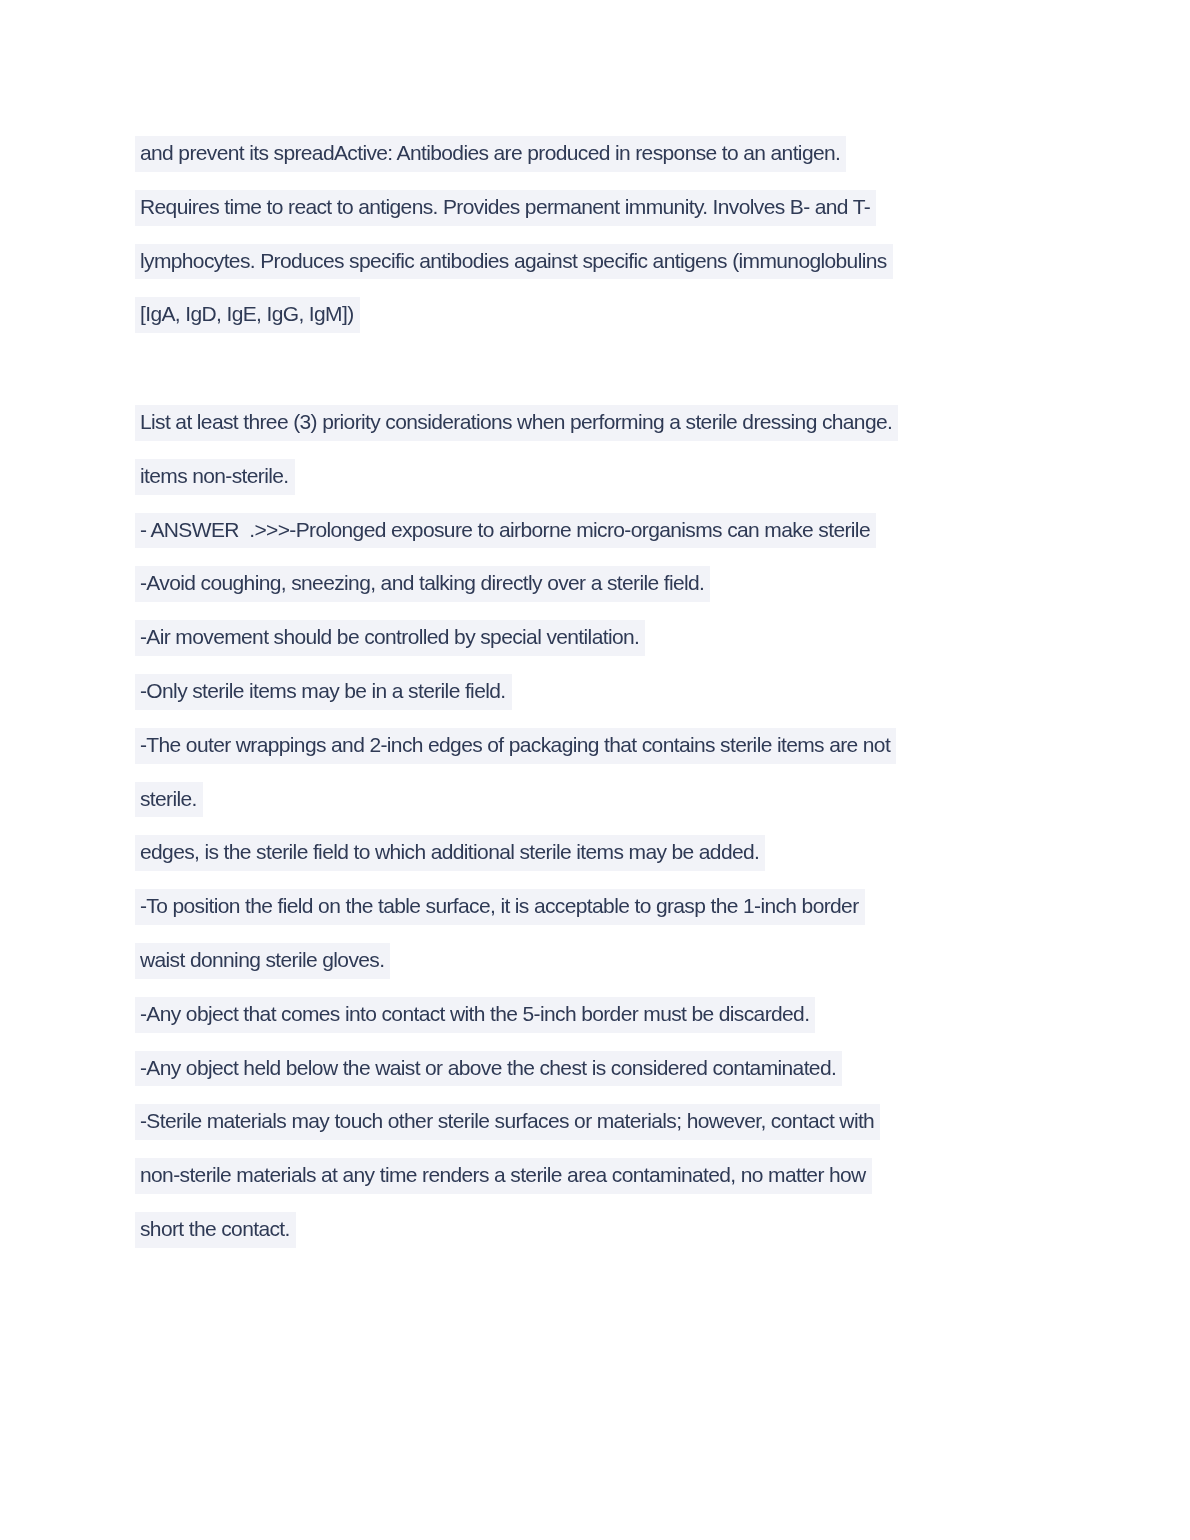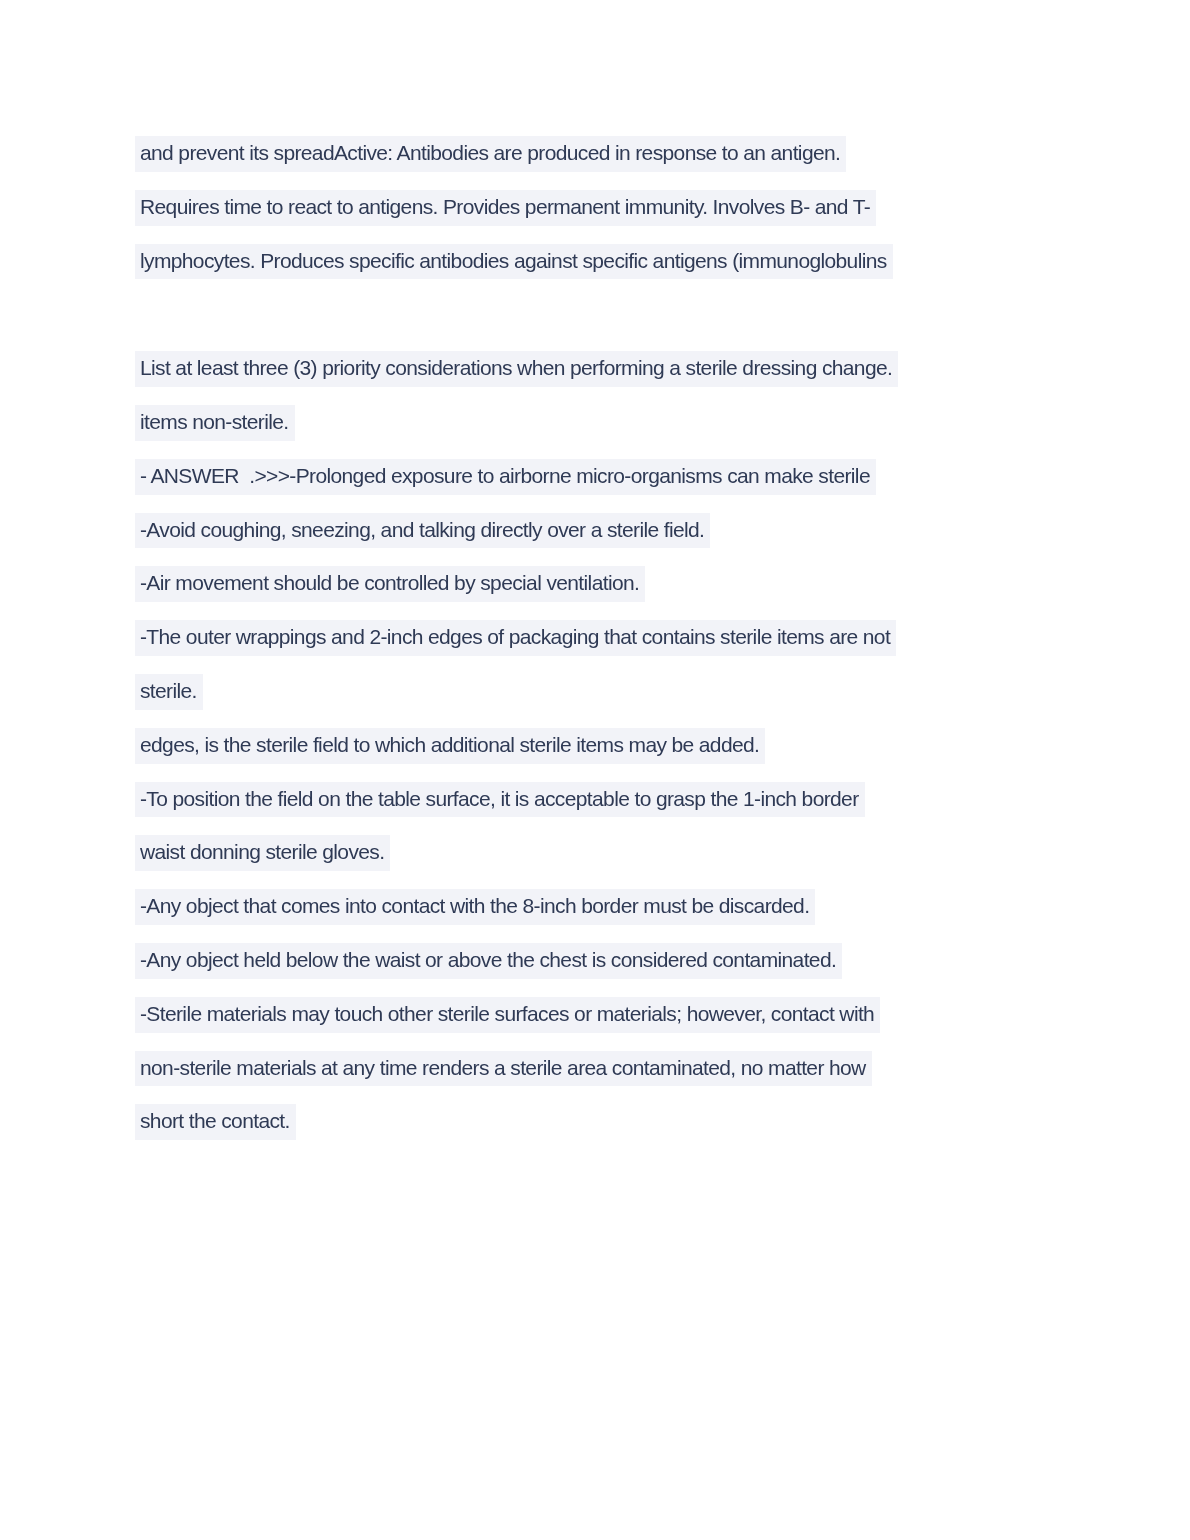--- a/index.html
+++ b/index.html
@@ -44,53 +44,59 @@
 <div class="doc-page">
   <div class="text-line">
       <span>and prevent its spreadActive: Antibodies are produced in response to an antigen.</span>
     </div>
   <div class="text-line">
       <span>Requires time to react to antigens. Provides permanent immunity. Involves B- and T-</span>
     </div>
   <div class="text-line">
       <span>lymphocytes. Produces specific antibodies against specific antigens (immunoglobulins</span>
     </div>
+  <div class="text-line">
+      <span>[IgA, IgD, IgE, IgG, IgM])</span>
+    </div>
   <div class="text-line"></div>
   <div class="text-line">
       <span>List at least three (3) priority considerations when performing a sterile dressing change.</span>
     </div>
   <div class="text-line">
       <span>items non-sterile.</span>
     </div>
   <div class="text-line">
       <span>- ANSWER  .&gt;&gt;&gt;-Prolonged exposure to airborne micro-organisms can make sterile</span>
     </div>
   <div class="text-line">
       <span>-Avoid coughing, sneezing, and talking directly over a sterile field.</span>
     </div>
   <div class="text-line">
       <span>-Air movement should be controlled by special ventilation.</span>
     </div>
   <div class="text-line">
+      <span>-Only sterile items may be in a sterile field.</span>
+    </div>
+  <div class="text-line">
       <span>-The outer wrappings and 2-inch edges of packaging that contains sterile items are not</span>
     </div>
   <div class="text-line">
       <span>sterile.</span>
     </div>
   <div class="text-line">
       <span>edges, is the sterile field to which additional sterile items may be added.</span>
     </div>
   <div class="text-line">
       <span>-To position the field on the table surface, it is acceptable to grasp the 1-inch border</span>
     </div>
   <div class="text-line">
       <span>waist donning sterile gloves.</span>
     </div>
   <div class="text-line">
-      <span>-Any object that comes into contact with the 8-inch border must be discarded.</span>
+      <span>-Any object that comes into contact with the 5-inch border must be discarded.</span>
     </div>
   <div class="text-line">
       <span>-Any object held below the waist or above the chest is considered contaminated.</span>
     </div>
   <div class="text-line">
       <span>-Sterile materials may touch other sterile surfaces or materials; however, contact with</span>
     </div>
   <div class="text-line">
       <span>non-sterile materials at any time renders a sterile area contaminated, no matter how</span>
     </div>

